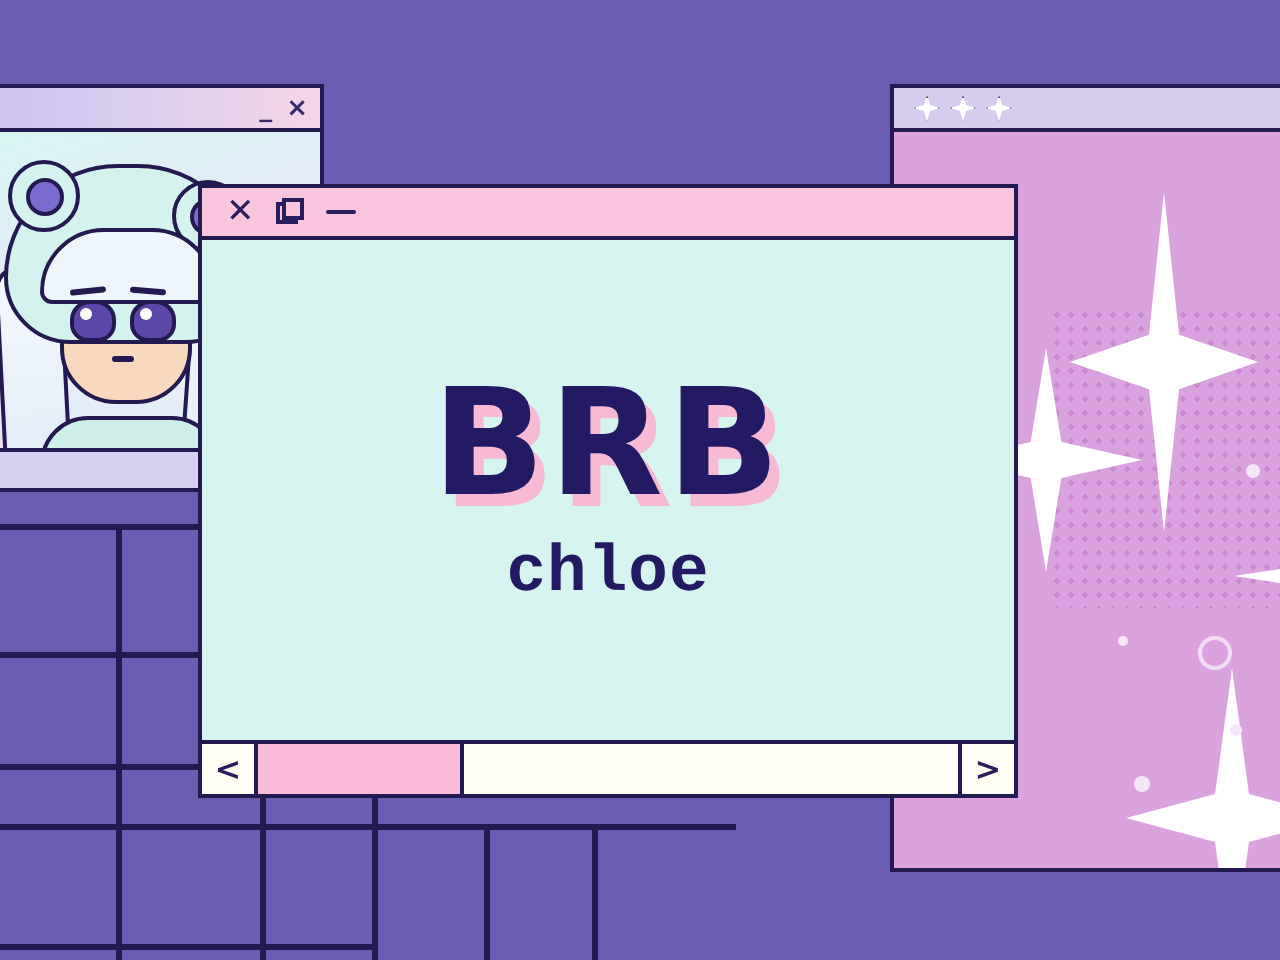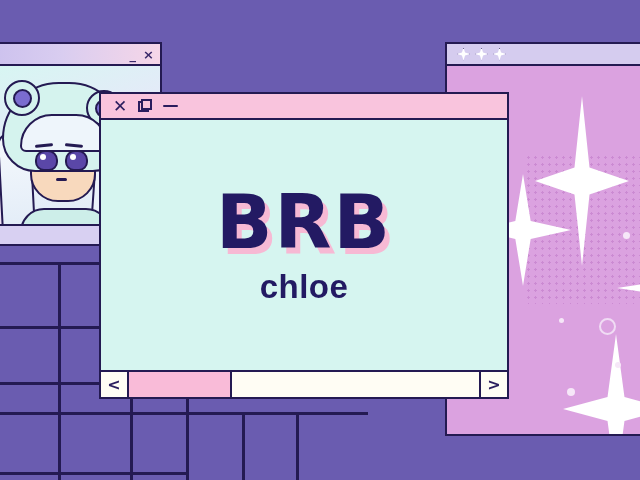--- a/index.html
+++ b/index.html
@@ -143,21 +143,21 @@
     position:absolute;left:0;right:0;top:26px;bottom:25px;background:#d6f5f0;
     display:flex;flex-direction:column;align-items:center;justify-content:center;
     border-bottom:2px solid #241a52;
   }
   .brb{
     font-family:"DejaVu Sans", sans-serif;
     font-weight:bold;font-size:74px;letter-spacing:2px;color:#231a63;
     text-shadow:5px 6px 0 #f7b9d4;line-height:1;margin:0 0 6px 0;
   }
   .uname{
-    font-family:Liberation Sans, sans-serif;
+    font-family:Liberation Mono, monospace;
     font-weight:bold;font-size:33px;color:#231a63;line-height:1.08;
     text-align:center;margin:4px 0 0 0;letter-spacing:.5px;
   }
   .uname .l2{display:block;}
 
   .win-main .sbar{
     position:absolute;left:0;right:0;bottom:0;height:25px;display:flex;align-items:stretch;
     background:#fffdf4;
   }
   .sb-btn{

